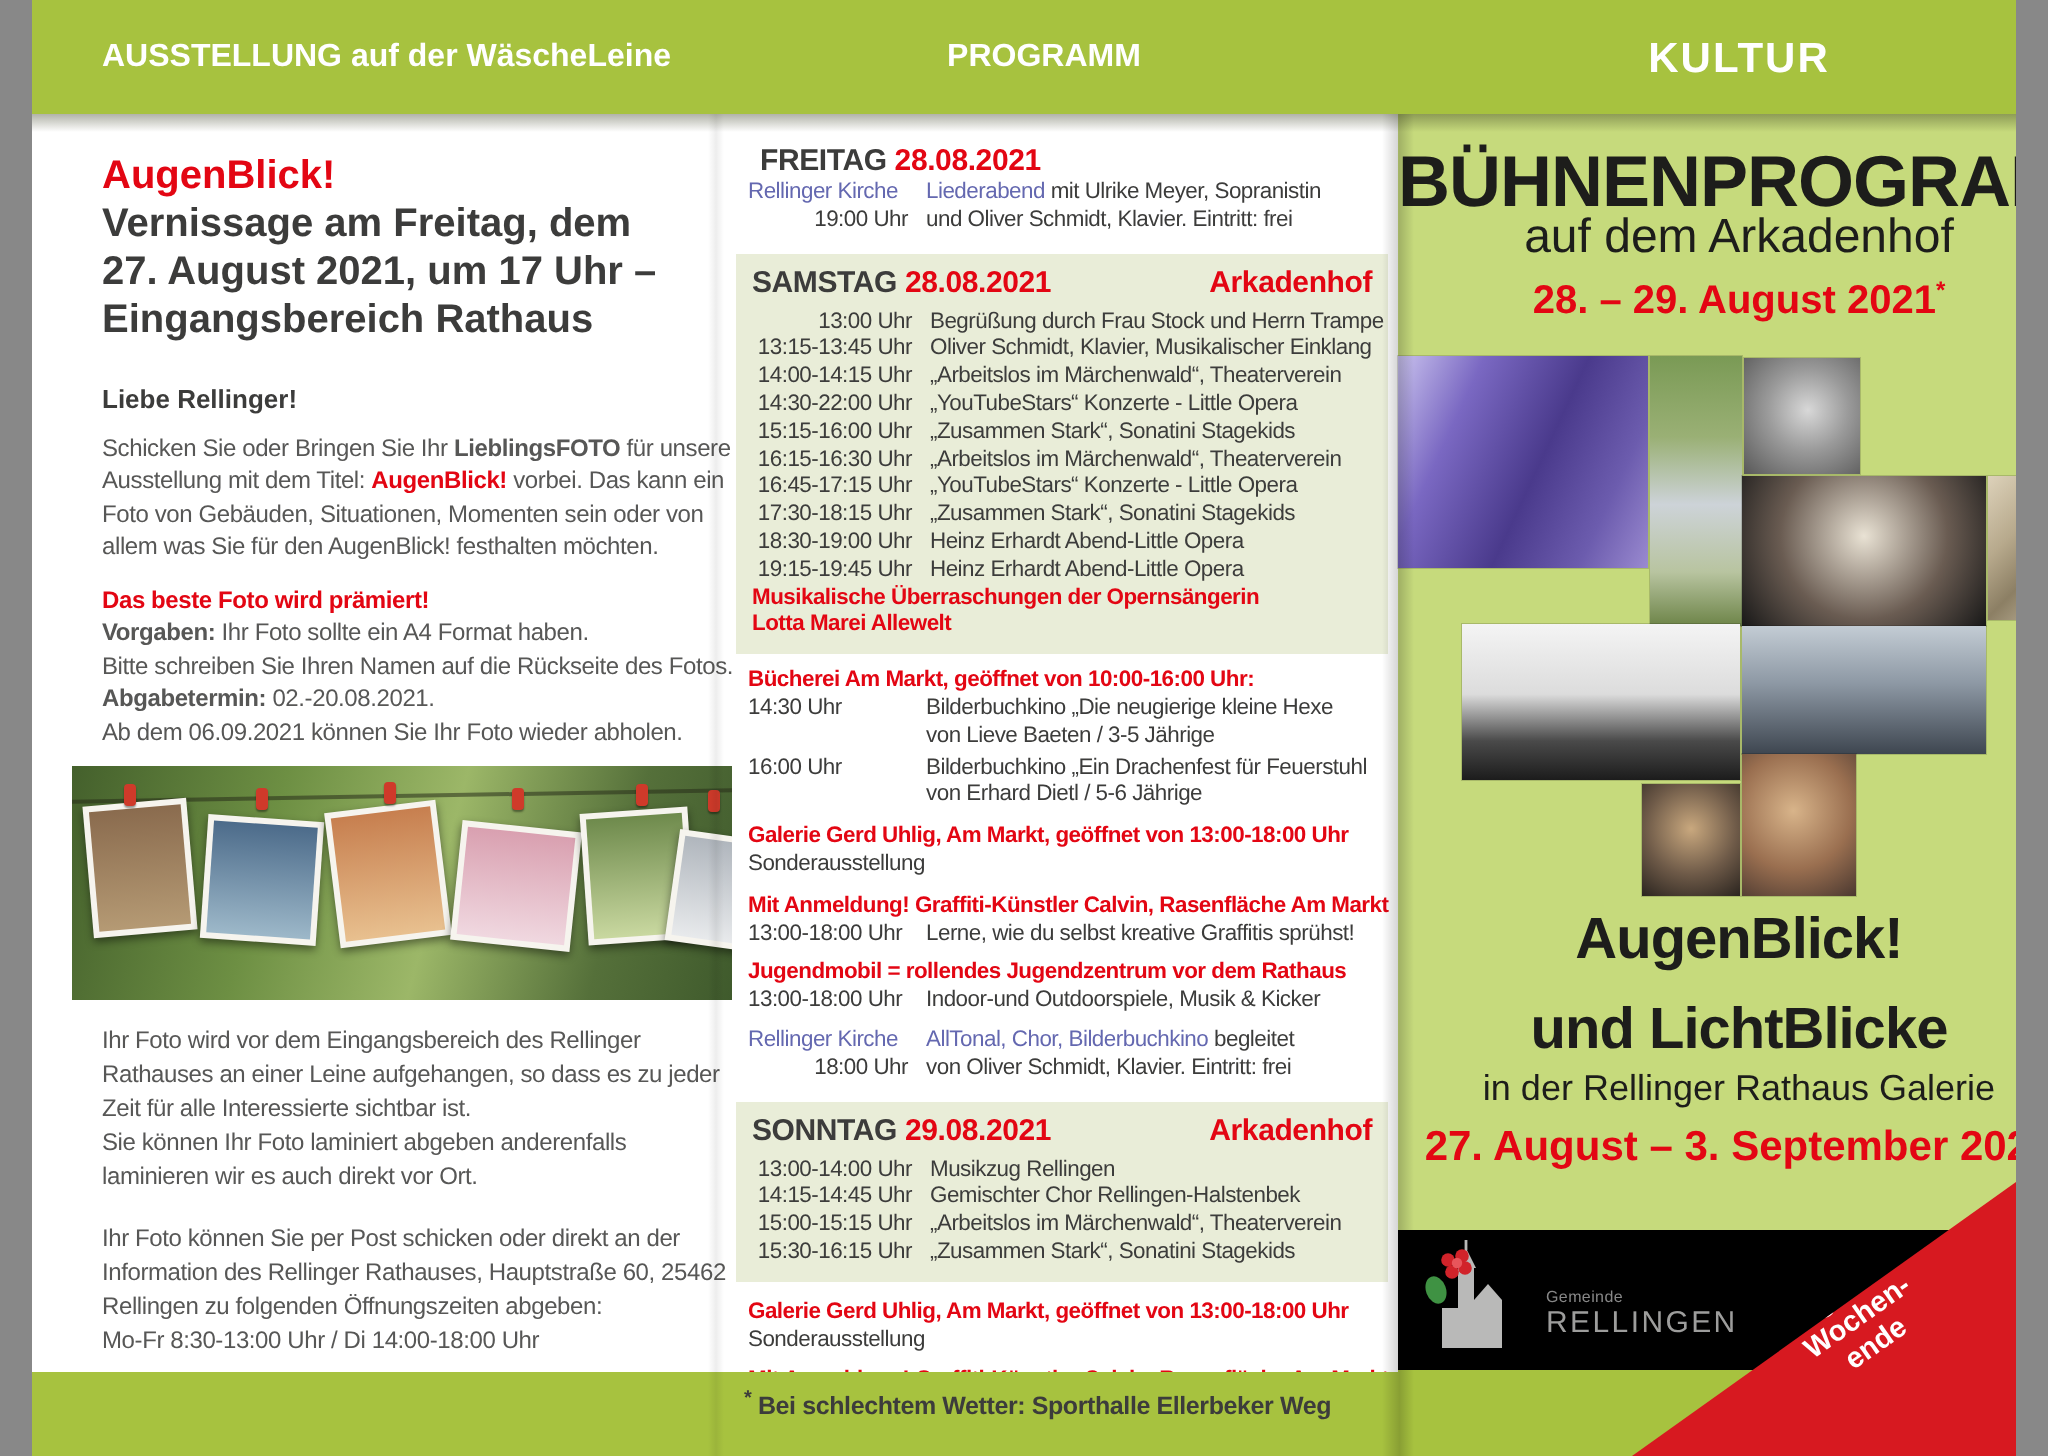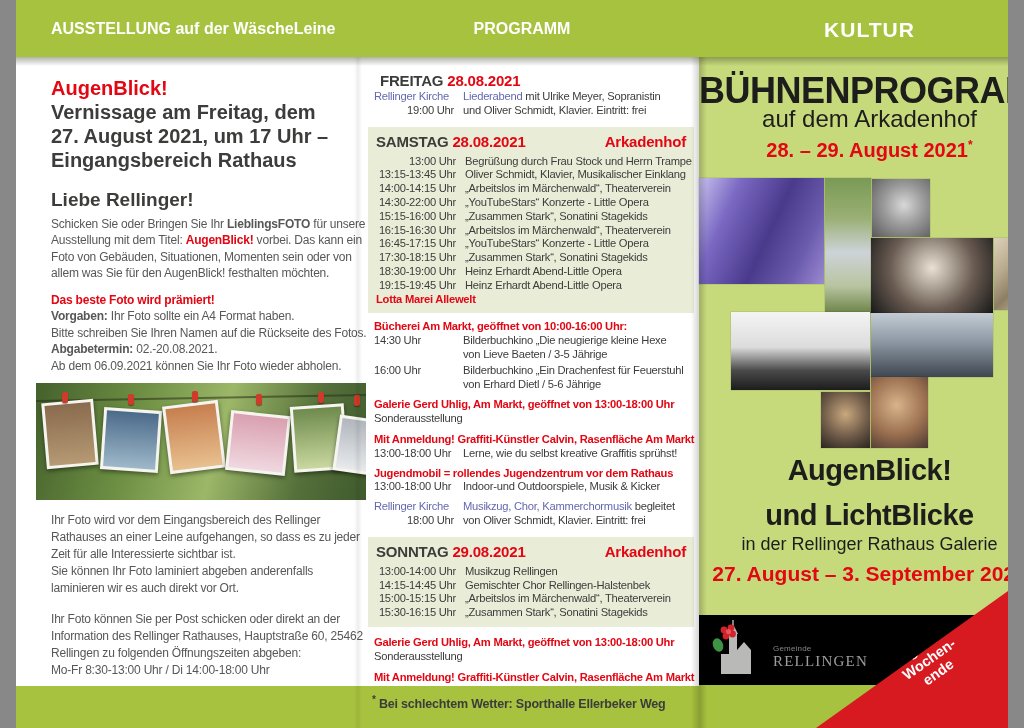--- a/index.html
+++ b/index.html
@@ -26,21 +26,21 @@
   .bar-shadow{position:absolute;left:0;top:57px;width:1024px;height:9px;
     background:linear-gradient(rgba(50,55,25,.38),rgba(50,55,25,0));pointer-events:none;z-index:5;}
   
   .fold{position:absolute;top:57px;height:671px;pointer-events:none;z-index:4;}
   .fold.f1{left:338px;width:8px;background:linear-gradient(90deg,rgba(0,0,0,0),rgba(0,0,0,.07),rgba(0,0,0,0));}
   .fold.f2{left:675px;width:16px;background:linear-gradient(90deg,rgba(0,0,0,0),rgba(0,0,0,.18) 55%,rgba(0,0,0,0));}
   
   .col-left{position:absolute;left:35px;top:76px;width:318px;color:var(--body);font-size:12px;line-height:16.5px;letter-spacing:-0.2px;}
   .lc-title-red{color:var(--red);font-weight:bold;font-size:20px;line-height:24px;letter-spacing:0;}
   .lc-title{color:var(--dark);font-weight:bold;font-size:20px;line-height:24px;white-space:pre-line;letter-spacing:0;}
-  .lc-greeting{color:var(--dark);font-weight:bold;font-size:19px;margin-top:20px;letter-spacing:0;}
+  .lc-greeting{color:var(--dark);font-weight:bold;font-size:13px;margin-top:20px;letter-spacing:0;}
   .lc-p{margin-top:7px;}
   .b{font-weight:bold;}
   .red-b{color:var(--red);font-weight:bold;}
   .lc-award{margin-top:10px;}
   .clothesline{position:absolute;left:20px;top:383px;width:330px;height:117px;overflow:hidden;
     background:linear-gradient(105deg,#44602c 0%,#6d8f43 30%,#9cb768 55%,#55703a 80%,#3f5a2c 100%);}
   .clothesline .wire{position:absolute;left:0;top:14px;width:330px;height:2px;background:rgba(40,45,25,.55);transform:rotate(-1deg);}
   .polaroid{position:absolute;background:#f6f4ee;box-shadow:0 2px 4px rgba(0,0,0,.45);padding:3px;}
   .polaroid .ph{width:100%;height:100%;}
   .peg{position:absolute;width:6px;height:11px;border-radius:2px;background:#cf3a2a;box-shadow:0 1px 1px rgba(0,0,0,.4);}
@@ -78,21 +78,21 @@
   .cph{position:absolute;box-shadow:0 0 0 0.5px rgba(0,0,0,.15);}
   .panel-text2{position:absolute;left:0;top:396px;width:341px;text-align:center;}
   .p2-title{font-weight:bold;font-size:29px;line-height:34px;color:#1d1d1b;letter-spacing:-0.5px;}
   .p2-sub{font-size:18px;line-height:22px;color:#1d1d1b;}
   .p2-title2{font-weight:bold;font-size:29px;line-height:36px;color:#1d1d1b;margin-top:10px;letter-spacing:-0.5px;}
   .p2-dates{font-weight:bold;font-size:21px;line-height:30px;color:var(--red);margin-top:4px;}
   .logo-band{position:absolute;left:0;top:558px;width:341px;height:70px;background:#000000;}
   .logo-wrap{position:absolute;left:12px;top:5px;display:flex;align-items:center;}
   .logo-text{margin-left:10px;margin-top:14px;}
   .logo-small{font-size:8px;color:#878787;letter-spacing:.2px;}
-  .logo-large{font-size:15px;color:#9d9d9c;letter-spacing:1.2px;font-family:Liberation Serif, serif;}
+  .logo-large{font-size:15px;color:#9d9d9c;letter-spacing:1.2px;}
   .bottom-band{position:absolute;left:0;top:628px;width:341px;height:43px;background:var(--bar-green);}
   .ribbon{position:absolute;right:0;bottom:0;width:192px;height:137px;background:var(--ribbon-red);
     clip-path:polygon(0 100%,100% 0,100% 100%);z-index:6;}
   .ribbon-label{position:absolute;left:38px;top:44px;width:150px;transform:rotate(-35deg);
     color:#fff;font-weight:bold;font-size:14.5px;line-height:16px;text-align:center;}
 </style>
 </head>
 <body>
 
 <div class="page">
@@ -210,20 +210,21 @@
           <span class="d">„Zusammen Stark“, Sonatini Stagekids</span>
         </div>
       <div class="srow">
           <span class="t">18:30-19:00 Uhr</span>
           <span class="d">Heinz Erhardt Abend-Little Opera</span>
         </div>
       <div class="srow">
           <span class="t">19:15-19:45 Uhr</span>
           <span class="d">Heinz Erhardt Abend-Little Opera</span>
         </div>
+      <div class="red-head">Musikalische Überraschungen der Opernsängerin</div>
       <div class="red-head">Lotta Marei Allewelt</div>
     </div>
 
     <div class="sec mt7">
       <div class="red-head">Bücherei Am Markt, geöffnet von 10:00-16:00 Uhr:</div>
       <div class="srow">
           <span class="t-left">14:30  Uhr</span>
           <span class="d">Bilderbuchkino „Die neugierige kleine Hexe</span>
         </div>
       <div class="cont">von Lieve Baeten / 3-5 Jährige</div>
@@ -251,21 +252,21 @@
       <div class="red-head">Jugendmobil = rollendes Jugendzentrum vor dem Rathaus</div>
       <div class="srow">
           <span class="t-left">13:00-18:00 Uhr</span>
           <span class="d">Indoor-und Outdoorspiele, Musik &amp; Kicker</span>
         </div>
     </div>
 
     <div class="sec mt6">
       <div class="srow">
         <span class="v">Rellinger Kirche</span>
-        <span class="d"><span class="blue">Musikzug, Chor, Kammerchormusik</span><span> begleitet</span></span>
+        <span class="d"><span class="blue">AllTonal, Chor, Bilderbuchkino</span><span> begleitet</span></span>
       </div>
       <div class="srow">
         <span class="t">18:00 Uhr</span>
         <span class="d">von Oliver Schmidt, Klavier. Eintritt: frei</span>
       </div>
     </div>
 
     <div class="day-box">
       <div class="day-head">
         <span><span>SONNTAG</span> <span class="date">29.08.2021</span></span>

